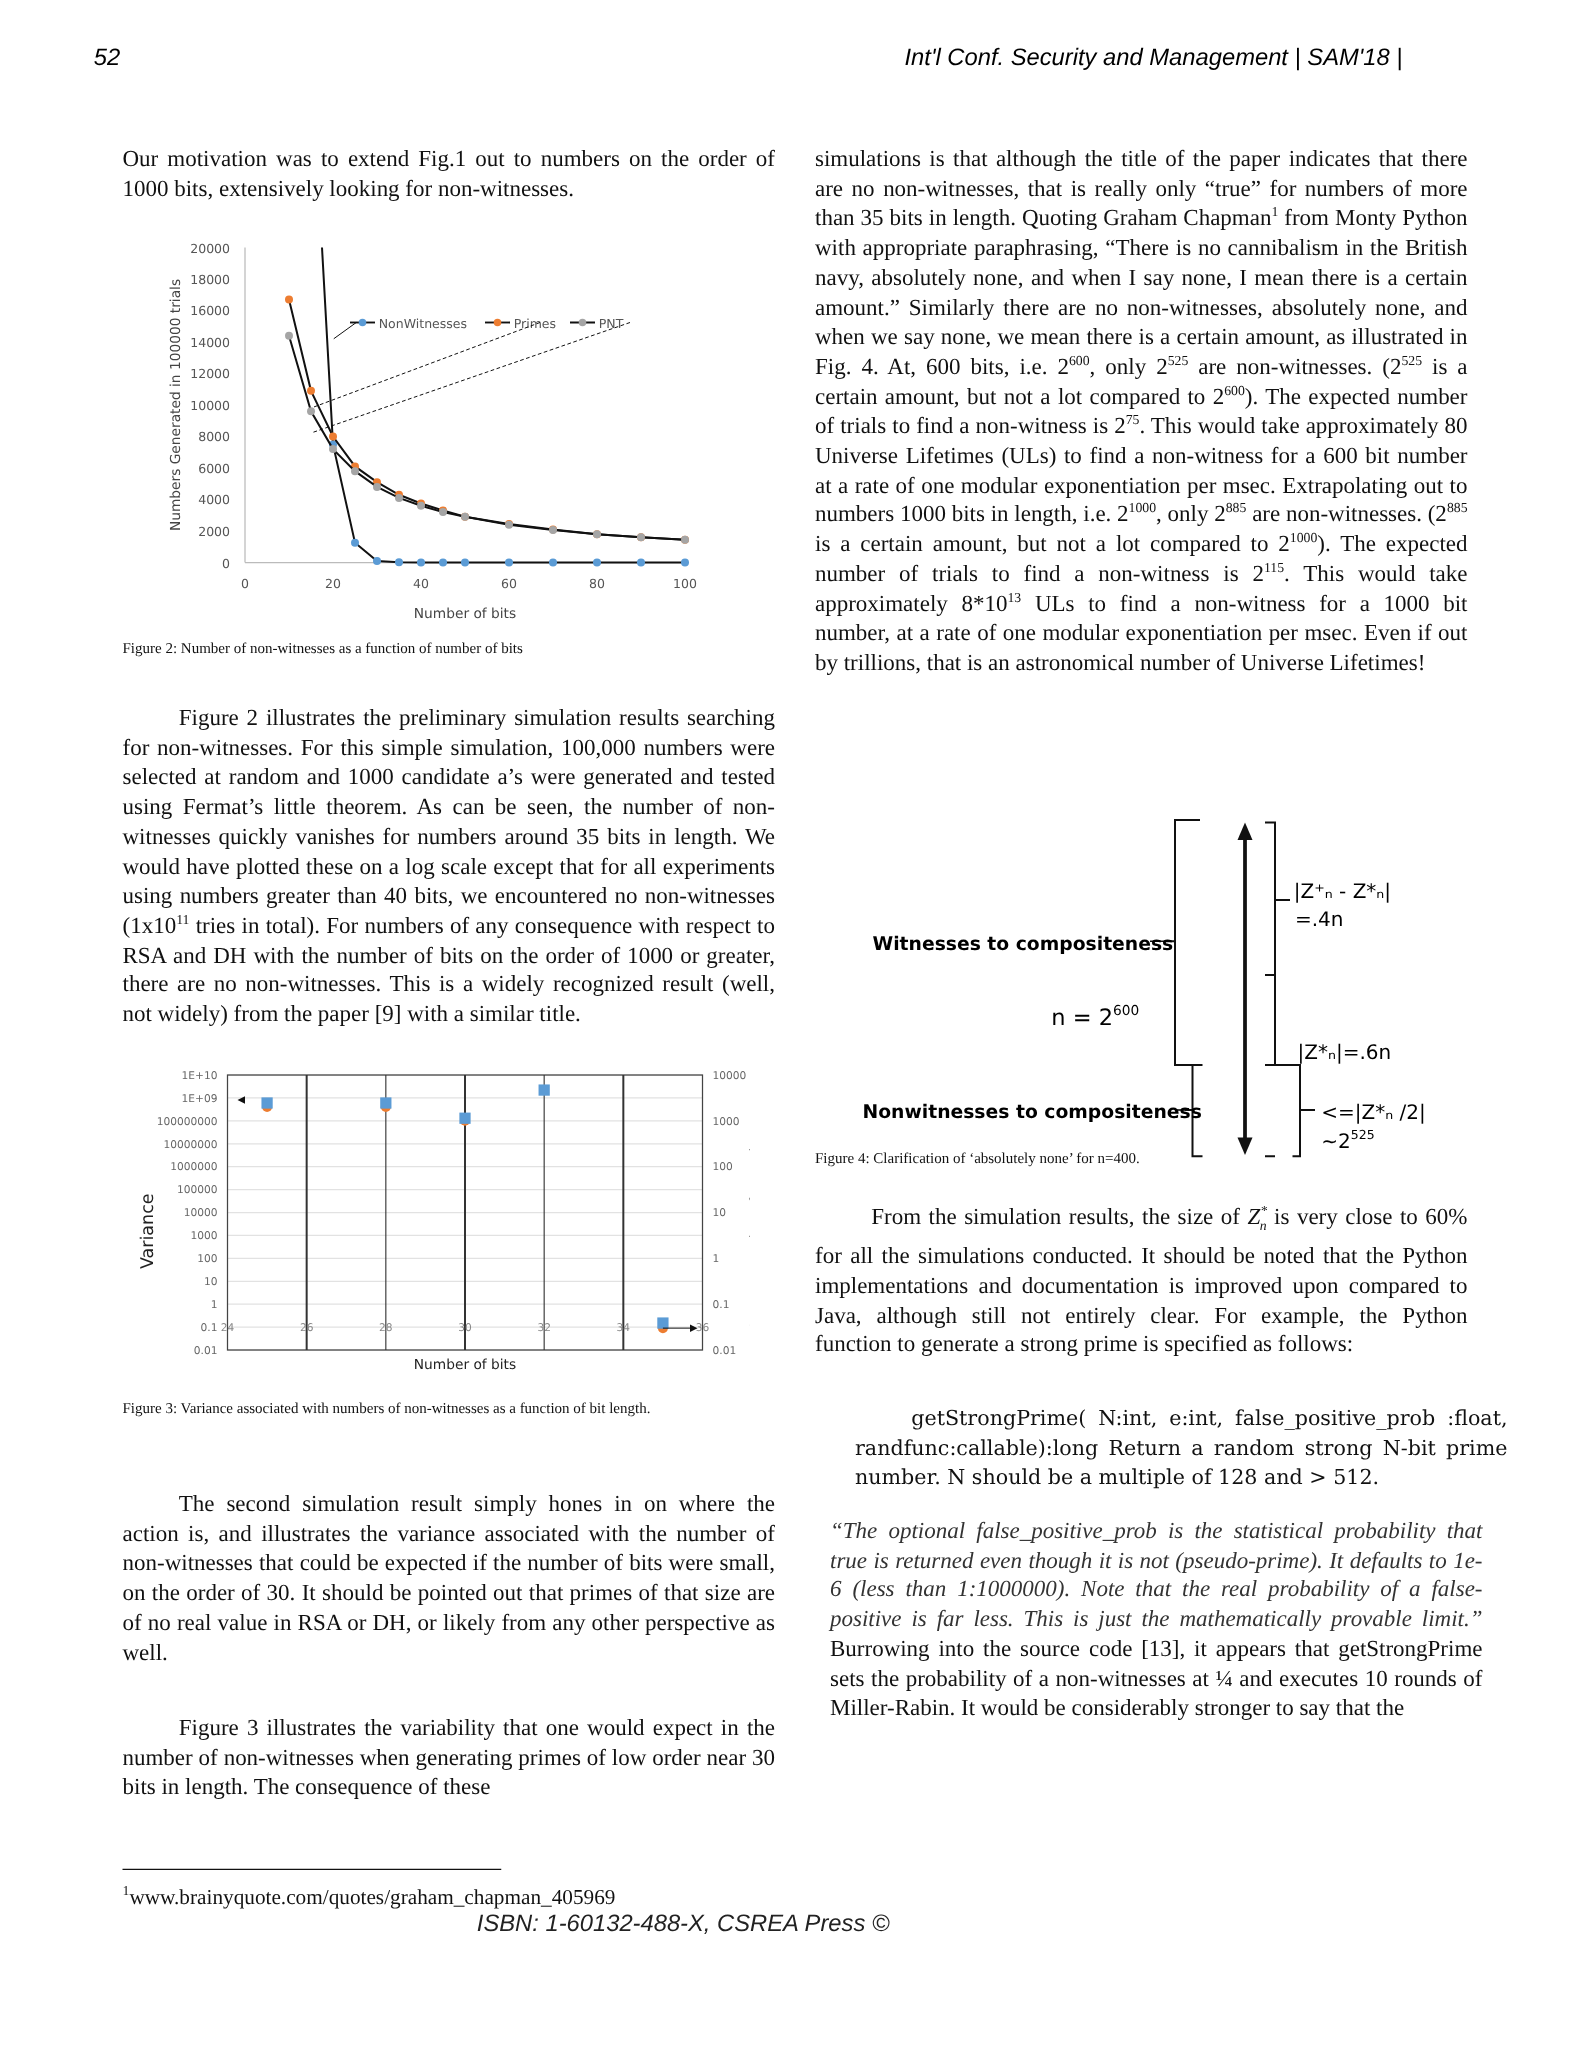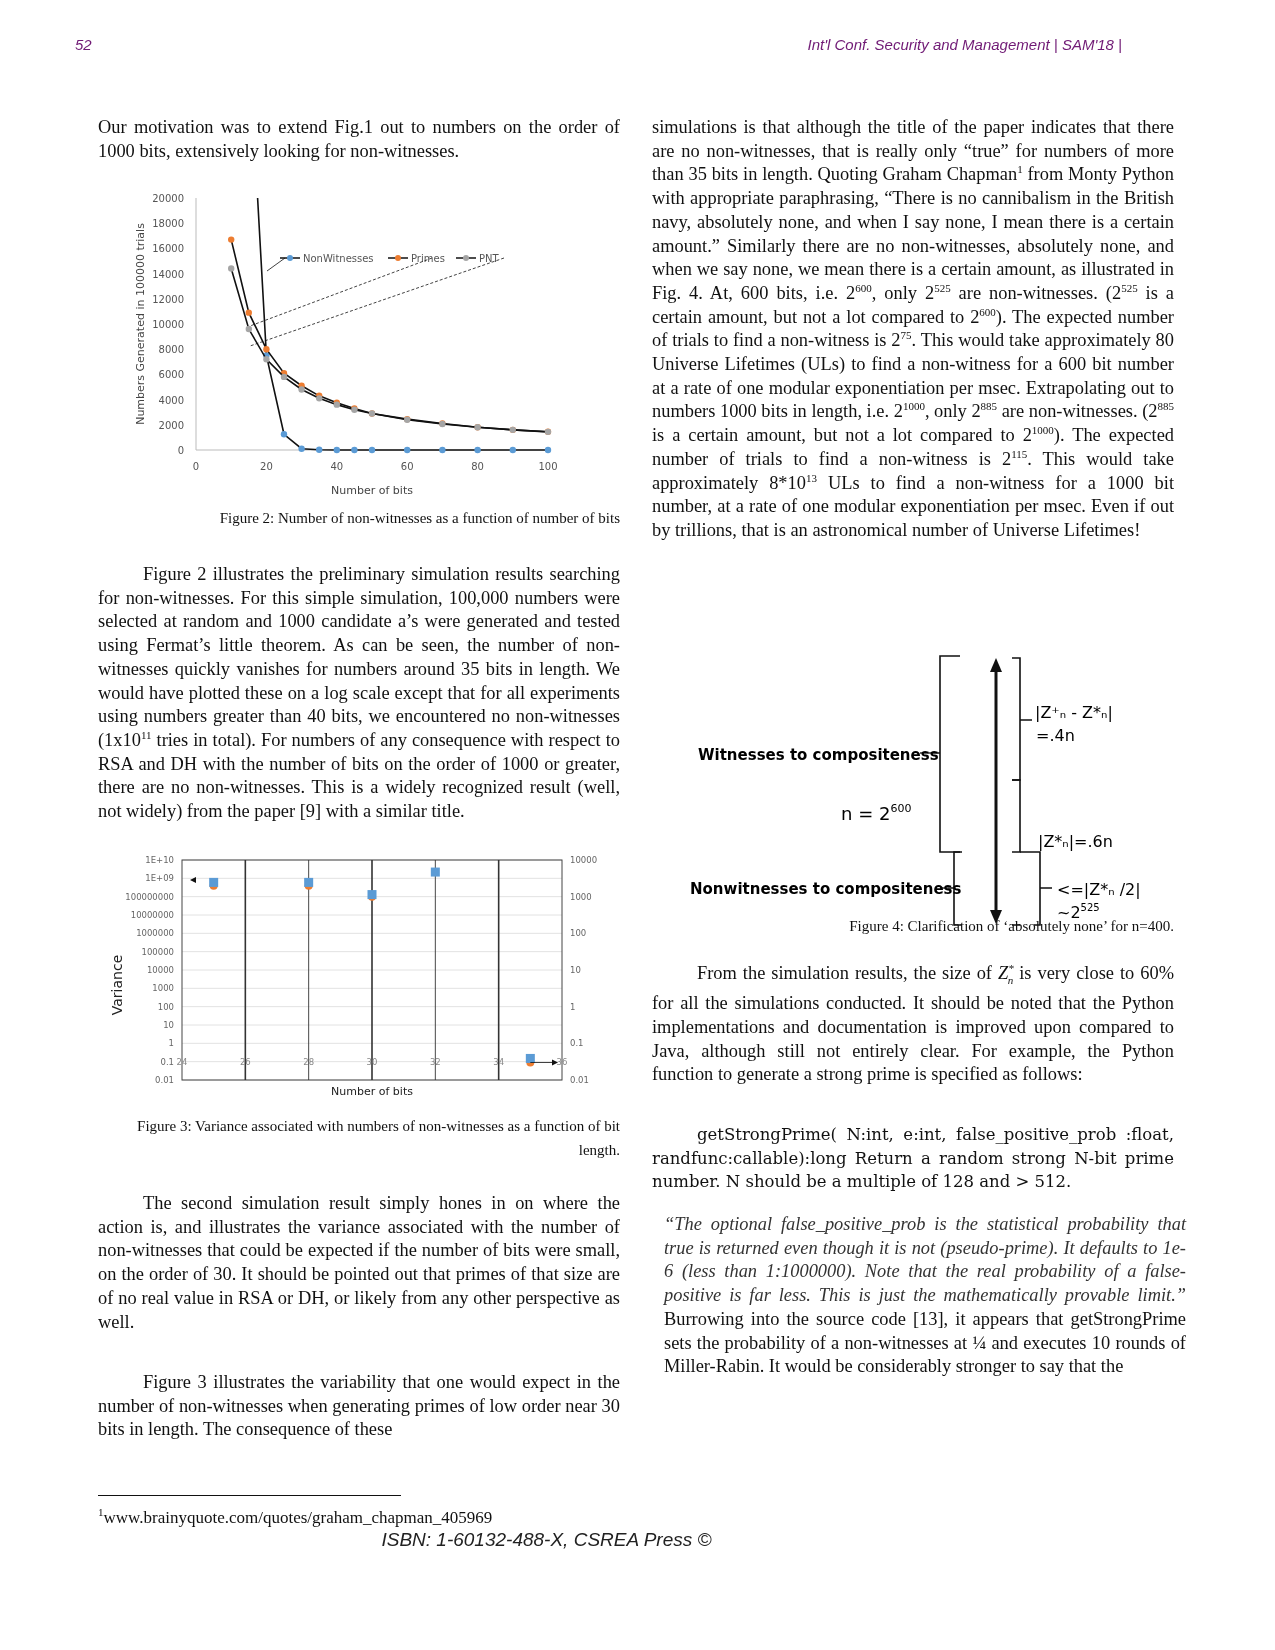--- a/index.html
+++ b/index.html
@@ -1,27 +1,27 @@
 <!DOCTYPE html>
 <html><head>
 <meta charset="utf-8">
 <style>
   html, body { margin: 0; padding: 0; background: #fff; }
   body { width: 1275px; height: 1650px; position: relative; overflow: hidden;
          font-family: "Liberation Serif", serif; color: #111; }
   .hdr { position: absolute; top: 36px; font-family: "Liberation Sans", sans-serif;
-         font-style: italic; font-size: 15px; color: #701a75; }
+         font-style: italic; font-size: 19px; color: #000000; }
   .pnum { left: 75px; }
   .conf { right: 153px; text-align: center; }
   .col { position: absolute; width: 522px; font-size: 18.4px; line-height: 23.7px; text-align: justify; }
   .col p { margin: 0; }
   .indent { text-indent: 45px; }
   .left { left: 98px; }
   .right { left: 652px; }
-  .caption { text-align: right; font-size: 15px; line-height: 23.7px; position: absolute; width: 522px; }
+  .caption { text-align: left; font-size: 12px; line-height: 23.7px; position: absolute; width: 522px; }
   sup { font-size: 11px; line-height: 0; }
   .italic { font-style: italic; font-family: Liberation Serif, serif; }
   .mono { font-family: "DejaVu Serif", serif; font-size: 16.5px; line-height: 23.7px; }
   .footrule { position: absolute; left: 98px; top: 1495px; width: 303px; border-top: 1.5px solid #111; }
   .footnote { position: absolute; left: 98px; top: 1508px; font-size: 17px; }
   .isbn { position: absolute; top: 1529px; left: 0; width: 1093px; text-align: center;
           font-family: "Liberation Sans", sans-serif; font-style: italic; font-size: 19px; color: #222; }
   svg text { font-family: "DejaVu Sans", sans-serif; }
   .fig { position: absolute; }
 </style>
@@ -228,21 +228,21 @@
   <text x="397" y="245" font-size="16">&lt;=|Z*ₙ /2|</text>
   <text x="397" y="268" font-size="16"><tspan>~2</tspan><tspan font-size="10" dy="-7">525</tspan></text>
 </svg>
 
 <div class="caption" style="left:652px; top:915px;">Figure 4: Clarification of ‘absolutely none’ for n=400.</div>
 
 <div class="col right" style="top:962px;">
   <p class="indent"><span>From the simulation results, the size of </span><span class="italic"><span>Z</span><sup>*</sup><sub style="font-size:11px;margin-left:-6px;">n</sub></span><span> is very close to 60% for all the simulations conducted. It should be noted that the Python implementations and documentation is improved upon compared to Java, although still not entirely clear. For example, the Python function to generate a strong prime is specified as follows:</span></p>
 </div>
 
-<div class="col right mono" style="top:1123px;">
+<div class="col right mono" style="top:1123px;margin-left:32px;">
   <p class="indent">getStrongPrime( N:int, e:int, false_positive_prob :float, randfunc:callable):long Return a random strong N-bit prime number. N should be a multiple of 128 and &gt; 512.</p>
 </div>
 
 <div class="col right" style="top:1213px;margin-left:12px;">
   <p><span class="italic" style="color:#333;">“The optional false_positive_prob is the statistical probability that true is returned even though it is not (pseudo-prime). It defaults to 1e-6 (less than 1:1000000). Note that the real probability of a false-positive is far less. This is just the mathematically provable limit.”</span><span>  Burrowing into the source code [13],  it appears that getStrongPrime sets the probability of a non-witnesses at ¼ and executes 10 rounds of Miller-Rabin. It would be considerably stronger to say that the</span></p>
 </div>
 
 <div class="isbn">ISBN: 1-60132-488-X, CSREA Press ©</div>
 
 </body></html>

